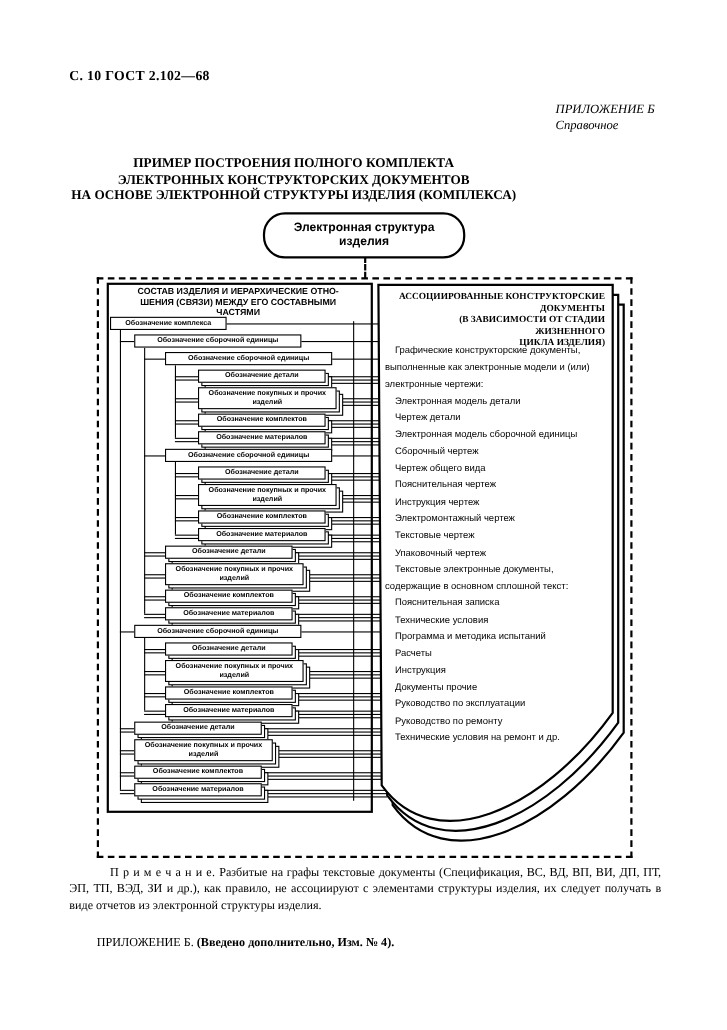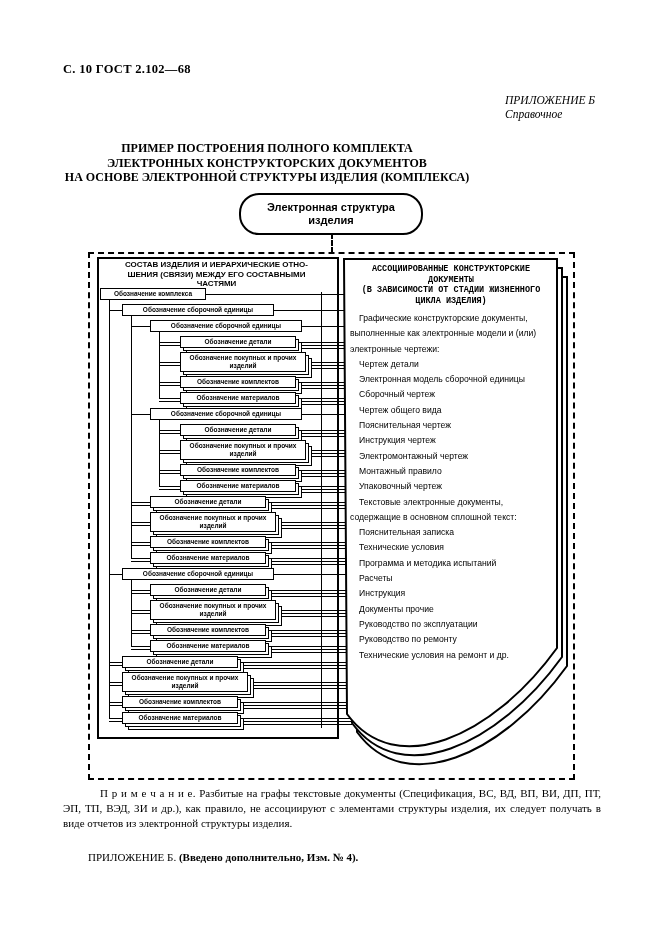--- a/index.html
+++ b/index.html
@@ -19,22 +19,22 @@
   #left-panel{left:97px;top:257px;width:238px;height:478px;border:2px solid #000;}
   #left-panel-header{left:100px;top:260px;width:233px;text-align:center;
       font-family:"Liberation Sans",sans-serif;font-weight:bold;font-size:8px;
       line-height:9.5px;white-space:pre-line;}
   .line{position:absolute;background:#000;}
   .tree-box{position:absolute;background:#fff;border:1.5px solid #000;
       font-family:"Liberation Sans",sans-serif;font-weight:bold;font-size:6.5px;
       display:flex;align-items:center;justify-content:center;text-align:center;
       line-height:8px;box-sizing:border-box;}
   .tree-box.stacked{box-shadow:3px 3px 0 -1px #fff,3px 3px 0 0 #000,6px 6px 0 -1px #fff,6px 6px 0 0 #000;}
-  #rp-header{left:352px;top:264px;width:198px;text-align:center;
-      font-family:Liberation Mono, monospace;font-weight:bold;font-size:8.5px;
+  #rp-header{left:352px;top:264px;width:198px;text-align:right;
+      font-family:Liberation Serif, serif;font-weight:bold;font-size:8.5px;
       line-height:10.5px;white-space:pre-line;}
   #rp-body{left:350px;top:311px;width:202px;font-family:Liberation Sans, sans-serif;
       font-size:8.6px;line-height:15.3px;}
   .rp-intro{text-indent:9px;}
   .rp-item{padding-left:9px;}
   #note{left:63px;top:786px;width:538px;font-size:11px;line-height:15px;
         text-align:justify;text-indent:37px;}
   #appendix-footer{left:88px;top:851px;font-size:11px;}
   #appendix-footer .bold{font-weight:bold;}
   #note-label{letter-spacing:.2px;}
@@ -217,28 +217,29 @@
       <div class="tree-box stacked" style="left: 122px; top: 696px; width: 116px; height: 12px;">Обозначение комплектов</div>
       <div class="tree-box stacked" style="left: 122px; top: 712px; width: 116px; height: 12px;">Обозначение материалов</div>
     </div>
 
   <div class="abs" id="rp-header">АССОЦИИРОВАННЫЕ КОНСТРУКТОРСКИЕ
 ДОКУМЕНТЫ
 (В ЗАВИСИМОСТИ ОТ СТАДИИ ЖИЗНЕННОГО
 ЦИКЛА ИЗДЕЛИЯ)</div>
   <div class="abs" id="rp-body">
       <div class="rp-intro">Графические конструкторские документы, выполненные как электронные модели и (или) электронные чертежи:</div>
+      <div class="rp-item">Электронная модель детали</div>
       <div class="rp-item">Чертеж детали</div>
       <div class="rp-item">Электронная модель сборочной единицы</div>
       <div class="rp-item">Сборочный чертеж</div>
       <div class="rp-item">Чертеж общего вида</div>
       <div class="rp-item">Пояснительная чертеж</div>
       <div class="rp-item">Инструкция чертеж</div>
       <div class="rp-item">Электромонтажный чертеж</div>
-      <div class="rp-item">Монтажный правило</div>
+      <div class="rp-item">Текстовые чертеж</div>
       <div class="rp-item">Упаковочный чертеж</div>
       <div class="rp-intro">Текстовые электронные документы, содержащие в основном сплошной текст:</div>
       <div class="rp-item">Пояснительная записка</div>
       <div class="rp-item">Технические условия</div>
       <div class="rp-item">Программа и методика испытаний</div>
       <div class="rp-item">Расчеты</div>
       <div class="rp-item">Инструкция</div>
       <div class="rp-item">Документы прочие</div>
       <div class="rp-item">Руководство по эксплуатации</div>
       <div class="rp-item">Руководство по ремонту</div>

